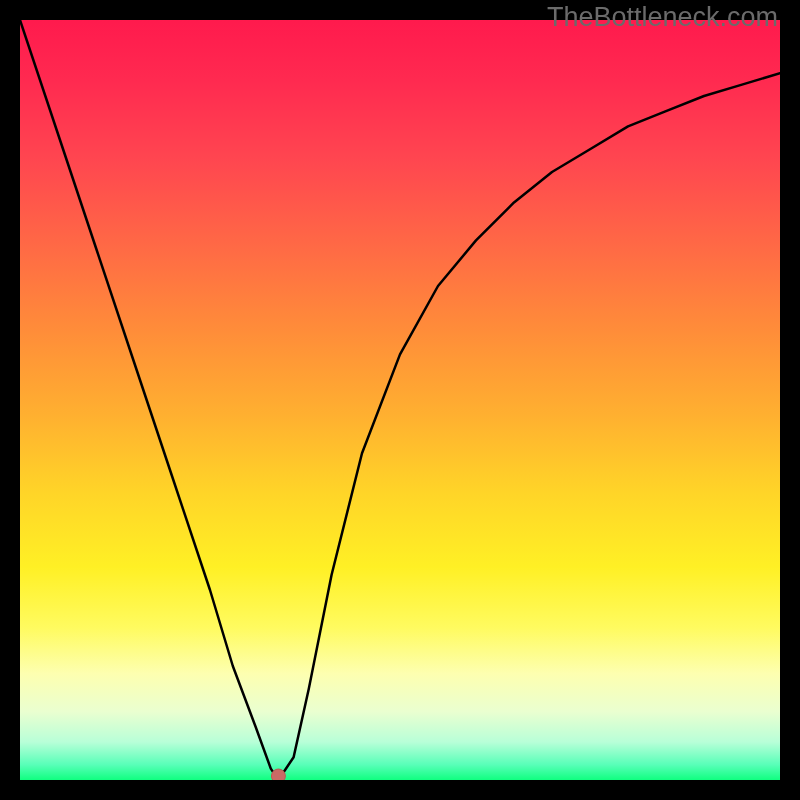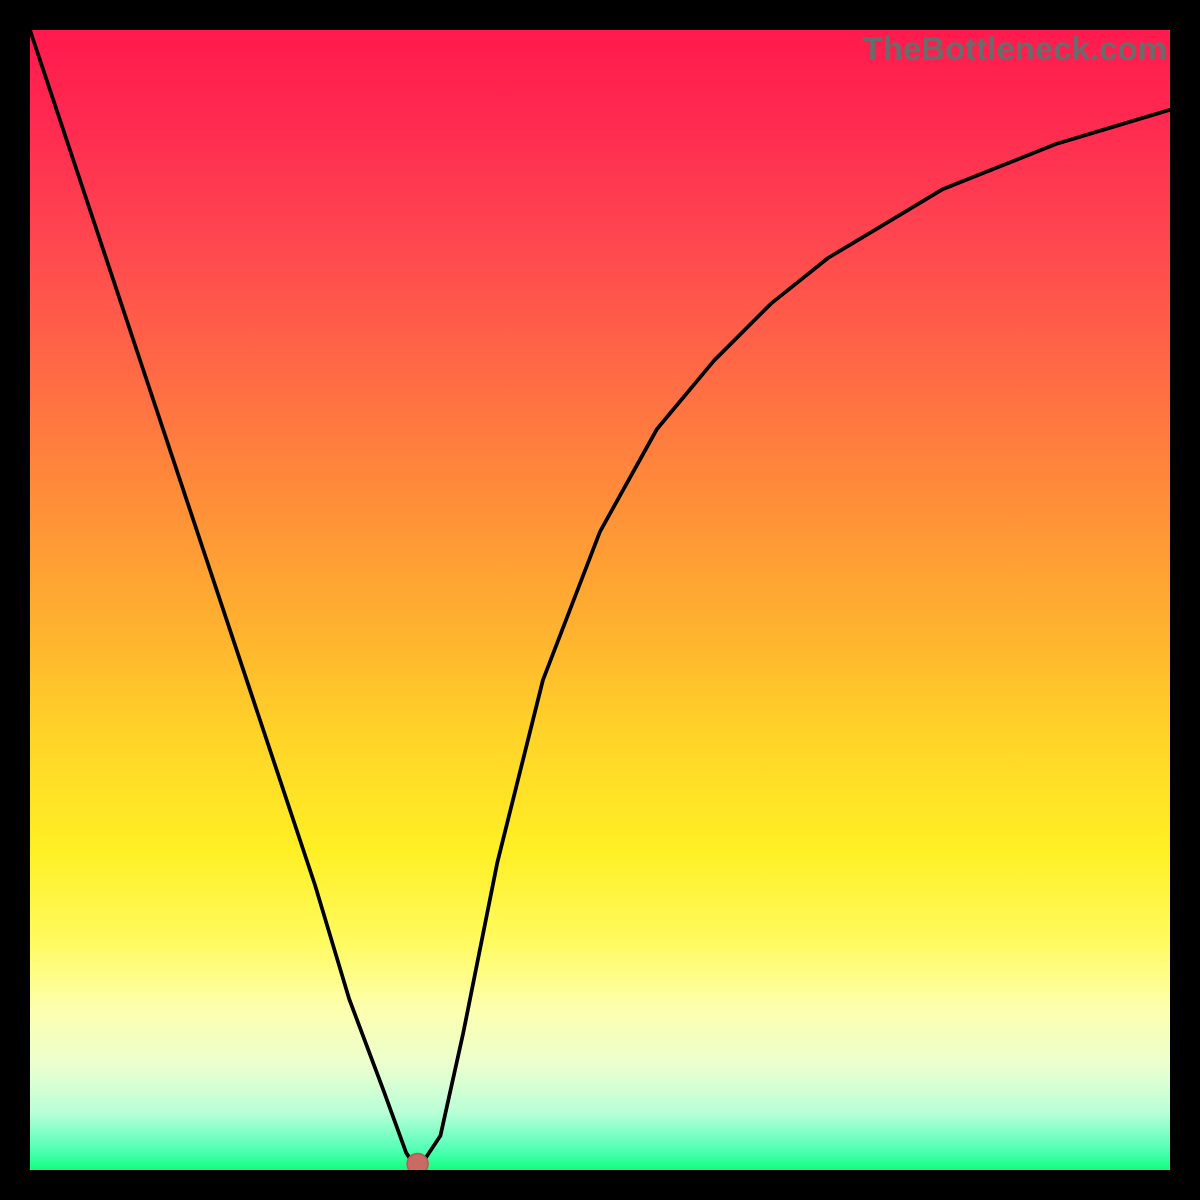--- a/index.html
+++ b/index.html
@@ -43,25 +43,25 @@
   }
   .curve-svg {
     position: absolute;
     top: 20px;
     left: 20px;
     width: 760px;
     height: 760px;
   }
   .watermark {
     position: absolute;
-    top: 20px;
+    top: 2px;
     right: 22px;
-    font-size: 22px;
+    font-size: 27px;
     color: #6b6b6b;
-    font-weight: 700;
+    font-weight: 400;
     letter-spacing: 0px;
   }
 </style>
 </head>
 <body>
 
 <div class="frame"></div>
 
 <div class="gradient-area"></div>
 

